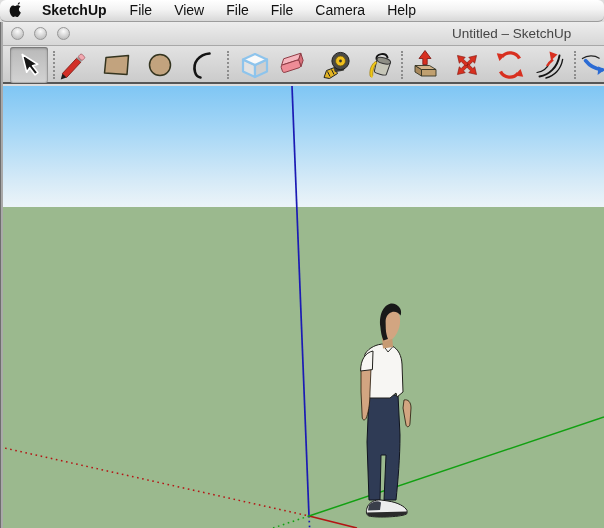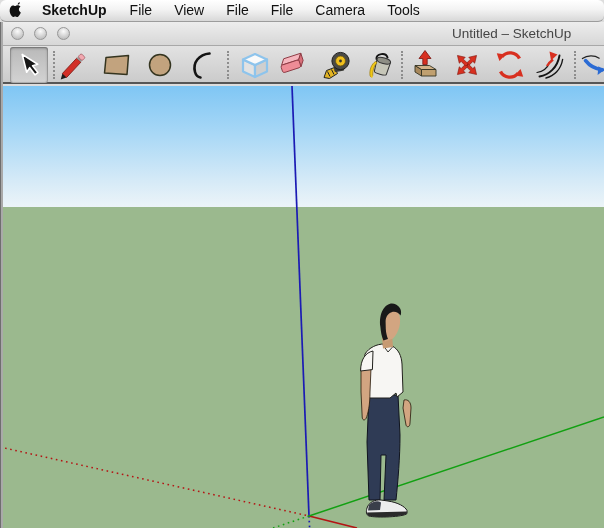--- a/index.html
+++ b/index.html
@@ -65,21 +65,21 @@
           c-0.5,1.6-1.9,4.2-3.5,5.6c-1.1,1-2,0.9-3,0.5c-1-0.4-1.9-0.4-2.9,0c-1.1,0.4-2,0.5-3.1-0.6
           C2.9,18,1.3,14.1,1.8,10.8C2.3,7.7,4.3,5,6.4,4.9C7.8,4.8,8.4,5.6,9.2,5.6z"></path>
       </svg>
     </div>
     <div class="menu-item appname">SketchUp</div>
     <div class="menu-item">File</div>
     <div class="menu-item">View</div>
     <div class="menu-item">File</div>
     <div class="menu-item">File</div>
     <div class="menu-item">Camera</div>
-    <div class="menu-item">Tools</div>
+    <div class="menu-item">Help</div>
   </div>
 
   <div id="titlebar">
     <div class="traffic" style="left:11px"></div>
     <div class="traffic" style="left:34px"></div>
     <div class="traffic" style="left:57px"></div>
     <div id="win-title">Untitled – SketchUp</div>
   </div>
 
   <div id="toolbar">

